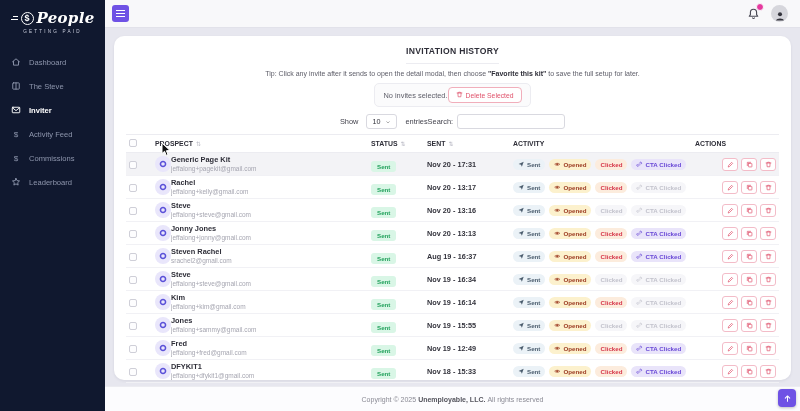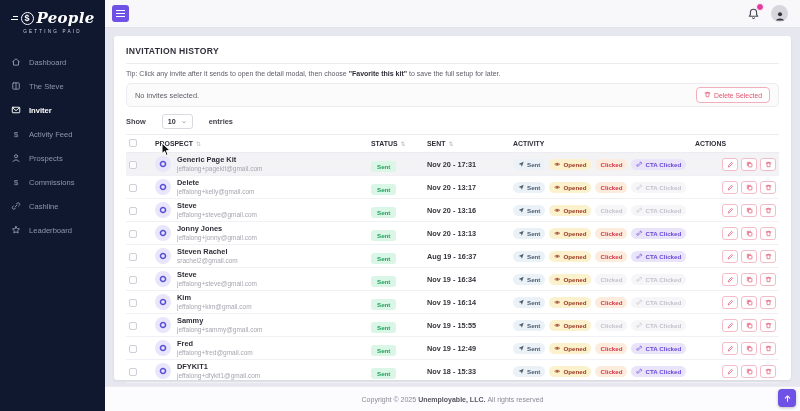--- a/index.html
+++ b/index.html
@@ -37,53 +37,53 @@
   .bell { position:relative; color:#4a4a55; cursor:pointer; width:13px; height:14px; }
   .bell svg { width:13px; height:14px; }
   .noti-badge { position:absolute; top:-4px; right:-4px; width:8px; height:8px; background:#e5399e;
                 border-radius:50%; border:1.2px solid #f8f8fa; }
   .avatar { width:17px; height:17px; border-radius:50%; background:#d6d6dc; color:#33333c;
             display:flex; align-items:flex-end; justify-content:center; overflow:hidden; cursor:pointer; }
   .avatar svg { width:12px; height:12px; }
 
   
   .content { flex:1; padding:8px 9px 6px; overflow:hidden; }
-  .card { background:#fff; border-radius:3px; height:100%; padding:10px 12px 25px;
-          box-shadow:0 1px 3px rgba(20,20,60,.08); display:flex; flex-direction:column; }
+  .card { background:#fff; border-radius:10px; height:100%; padding:10px 12px 25px;
+          box-shadow:0 1px 3px rgba(20,20,60,.08); display:flex; flex-direction:column;align-items:center; }
   .page-title { font-size:8.6px; font-weight:700; letter-spacing:.3px; color:#2e2e38;
                 margin:0; padding-bottom:7px; border-bottom:1px solid #ececf1; }
   .tip { font-size:7px; color:#5d5d68; margin:6px 0 0; }
   .tip b { color:#2e2e38; }
   .selection-bar { margin-top:6px; background:#fbfbfc; border:1px solid #ececf1; border-radius:5px;
                    padding:4px 8px; display:flex; align-items:center; justify-content:space-between;
                    font-size:7.4px; color:#5d5d68; min-height:24px; }
   .delete-btn { display:inline-flex; gap:3px; align-items:center; background:#fff; border:1px solid #f1aebb;
                 color:#e0526b; font-size:6.8px; border-radius:4px; padding:3px 7px; cursor:pointer; }
   .delete-btn svg { width:7px; height:7px; }
   .controls { margin-top:7px; display:flex; justify-content:space-between; align-items:center;
               font-size:7.4px; color:#44444e; }
-  .show-entries { display:flex; align-items:center; gap:16px;font-weight:bold; }
+  .show-entries { display:flex; align-items:center; gap:8px; }
   .select { border:1px solid #d9d9e0; border-radius:3px; padding:2px 5px; display:inline-flex; gap:5px;
             align-items:center; font-size:7.2px; color:#33333c; background:#fff; cursor:pointer; }
   .select svg { width:6px; height:6px; color:#888; }
   .search { display:flex; align-items:center; gap:4px; }
   .search input { width:108px; height:15px; border:1px solid #d9d9e0; border-radius:3px; outline:none;
                   font-size:7.4px; padding:0 4px; }
 
   
   table { width:100%; border-collapse:collapse; table-layout:fixed; margin-top:5px; }
   thead th { font-size:6.9px; font-weight:700; color:#2e2e38; text-align:left; padding:4px 3px;
              border-top:1px solid #ececf1; border-bottom:1px solid #ececf1; cursor:pointer; }
   .sort { font-size:6px; color:#b9b9c4; margin-left:3px; font-weight:400; }
   tbody td { padding:2px 3px; border-bottom:1px solid #f1f1f5; height:21px; }
   tbody tr { cursor:pointer; }
   tbody tr.highlighted { background:#f3f3f6; }
   .checkbox { width:8px; height:8px; border:1px solid #cfcfd8; border-radius:2px; background:#fdfdfe;
               display:inline-block; cursor:pointer; }
-  .prospect-cell { display:flex; align-items:center; gap:6px; }
+  .prospect-cell { display:flex; align-items:center; }
   .row-avatar { width:16px; height:16px; min-width:16px; border-radius:50%; background:#e9e6fb; color:#5a50d8;
                 display:inline-flex; align-items:center; justify-content:center; }
   .row-avatar svg { width:10px; height:10px; }
   .pname { font-size:7.4px; font-weight:700; color:#2e2e38; line-height:1.3;
            white-space:nowrap; overflow:hidden; text-overflow:ellipsis; }
   .pemail { font-size:6.5px; color:#a6a6b1; line-height:1.25;
             white-space:nowrap; overflow:hidden; text-overflow:ellipsis; }
   .status-pill { font-size:6.2px; font-weight:700; color:#23a25d; background:#d9f6e6;
                  padding:2px 6px; border-radius:3px; }
   .sent-cell { font-size:7.3px; color:#33333c; font-weight:600; }
@@ -162,42 +162,25 @@
         <a class="nav-item">
        <span class="nav-icon">
             <svg viewBox="0 0 16 16">
               <text x="8" y="12.5" text-anchor="middle" font-size="13" fill="currentColor">$</text>
             </svg>
           </span>
        <span class="nav-label">Activity Feed</span>
      </a>
         <a class="nav-item">
        <span class="nav-icon">
-            <svg viewBox="0 0 16 16" fill="none" stroke="currentColor" stroke-width="1.5" stroke-linecap="round" stroke-linejoin="round">
-              <circle cx="8" cy="5.2" r="2.5"></circle>
-              <path d="M3.2 13.4c.6-3.2 9-3.2 9.6 0"></path>
-            </svg>
-          </span>
-       <span class="nav-label">Prospects</span>
-     </a>
-        <a class="nav-item">
-       <span class="nav-icon">
             <svg viewBox="0 0 16 16">
               <text x="8" y="12.5" text-anchor="middle" font-size="13" fill="currentColor">$</text>
             </svg>
           </span>
        <span class="nav-label">Commissions</span>
-     </a>
-        <a class="nav-item">
-       <span class="nav-icon">
-            <svg viewBox="0 0 16 16" fill="none" stroke="currentColor" stroke-width="1.5" stroke-linecap="round" stroke-linejoin="round">
-              <path d="m6.5 9.5 3-3M8.7 4.7l1.1-1.1a2.4 2.4 0 0 1 3.4 3.4l-1.1 1.1M7.3 11.3l-1.1 1.1a2.4 2.4 0 0 1-3.4-3.4l1.1-1.1"></path>
-            </svg>
-          </span>
-       <span class="nav-label">Cashline</span>
      </a>
         <a class="nav-item">
        <span class="nav-icon">
             <svg viewBox="0 0 16 16" fill="none" stroke="currentColor" stroke-width="1.5" stroke-linecap="round" stroke-linejoin="round">
               <path d="m8 2.2 1.7 3.6 3.9.5-2.9 2.7.7 3.9L8 11l-3.4 1.9.7-3.9-2.9-2.7 3.9-.5z"></path>
             </svg>
           </span>
        <span class="nav-label">Leaderboard</span>
      </a>
       </nav>
@@ -251,20 +234,24 @@
           <div class="show-entries">
             <span>Show</span>
             <span class="select">
               <span>10</span>
               <svg viewBox="0 0 16 16" fill="none" stroke="currentColor" stroke-width="2">
                   <path d="m4 6.5 4 4 4-4"></path>
                 </svg>
             </span>
             <span>entries</span>
           </div>
+          <div class="search">
+            <label>Search:</label>
+            <input class="search-input" style="">
+          </div>
         </div>
 
         <table>
           <colgroup>
             <col style="width:26px">
               <col style="width:216px">
               <col style="width:56px">
             <col style="width:86px">
               <col style="width:182px">
               <col>
@@ -348,21 +335,21 @@
               <tr class="row">
        <td><span class="checkbox"></span></td>
        <td>
                   <div class="prospect-cell">
              <span class="row-avatar">
                       <svg viewBox="0 0 16 16" fill="none" stroke="currentColor" stroke-width="2.4">
                         <circle cx="8" cy="8" r="4.1"></circle>
                       </svg>
                     </span>
              <div style="min-width:0">
-               <div class="pname">Delete</div>
+               <div class="pname">Rachel</div>
                <div class="pemail">jeffalong+kelly@gmail.com</div>
              </div>
            </div>
                 </td>
        <td><span class="status-pill">Sent</span></td>
        <td class="sent-cell">Nov 20 - 13:17</td>
        <td>
                   <div class="activity-cell">
                     <span class="abadge a-sent"><span style="display:inline-flex">
                         <svg viewBox="0 0 16 16" fill="currentColor">
@@ -738,21 +725,21 @@
               <tr class="row">
        <td><span class="checkbox"></span></td>
        <td>
                   <div class="prospect-cell">
              <span class="row-avatar">
                       <svg viewBox="0 0 16 16" fill="none" stroke="currentColor" stroke-width="2.4">
                         <circle cx="8" cy="8" r="4.1"></circle>
                       </svg>
                     </span>
              <div style="min-width:0">
-               <div class="pname">Sammy</div>
+               <div class="pname">Jones</div>
                <div class="pemail">jeffalong+sammy@gmail.com</div>
              </div>
            </div>
                 </td>
        <td><span class="status-pill">Sent</span></td>
        <td class="sent-cell">Nov 19 - 15:55</td>
        <td>
                   <div class="activity-cell">
                     <span class="abadge a-sent"><span style="display:inline-flex">
                         <svg viewBox="0 0 16 16" fill="currentColor">

